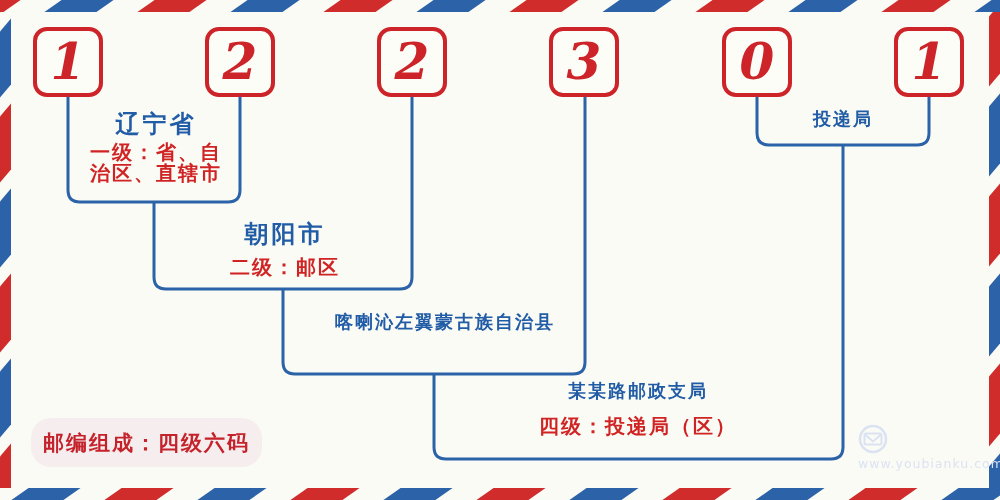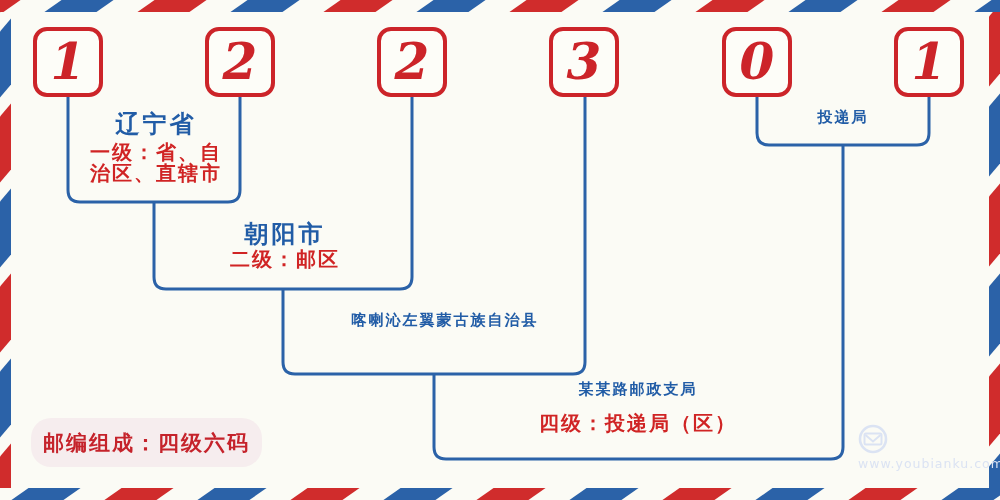--- a/index.html
+++ b/index.html
@@ -31,24 +31,24 @@
   #connectors path{fill:none; stroke:#2b62a8; stroke-width:3px;}
   
   .level-group{
     position:absolute; transform:translateX(-50%);
     text-align:center; white-space:nowrap;
   }
   .level-name{
     font-size:24px; font-weight:bold; color:#215ca6;
     letter-spacing:3px; line-height:1.05;
   }
-  .level-name.sm{font-size:15px; letter-spacing:2px;}
+  .level-name.sm{font-size:18px; letter-spacing:2px;}
   .level-desc{
     font-size:20px; font-weight:bold; color:#d02424;
-    letter-spacing:2px; line-height:20px; margin-top:2px;
+    letter-spacing:2px; line-height:20px; margin-top:10px;
   }
   #group-1 .level-desc{margin-top:5px; line-height:21px;}
   #group-4 .level-desc{margin-top:15px;}
   
   .badge{
     position:absolute; left:31px; top:418px; width:231px; height:49px;
     background:#f6edee; border-radius:20px;
     display:flex; align-items:center; justify-content:center;
   }
   .badge-text{

